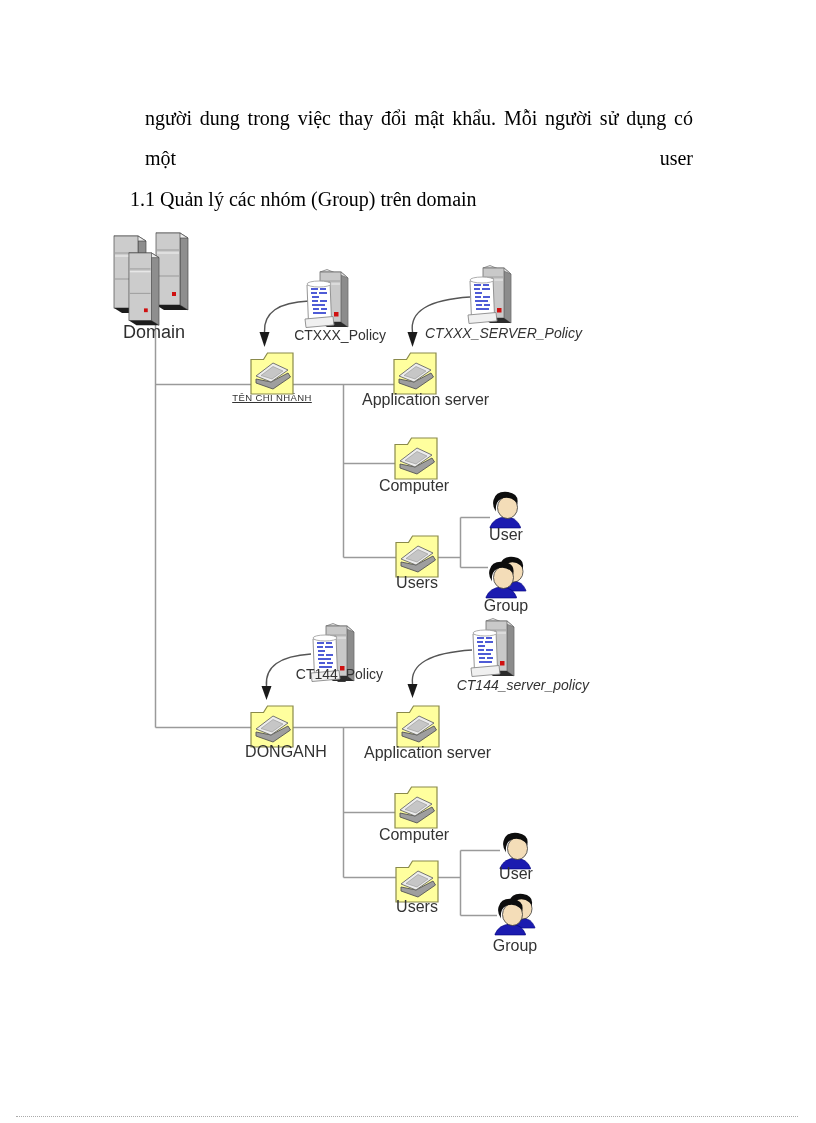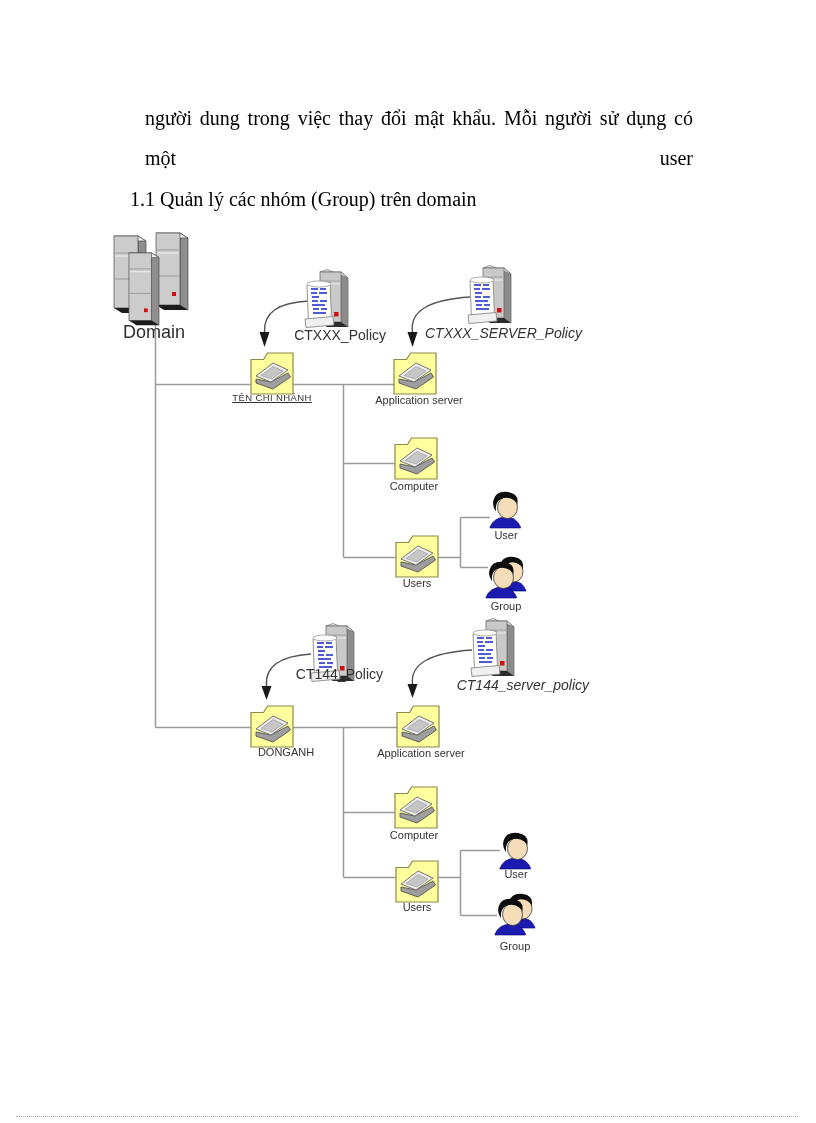--- a/index.html
+++ b/index.html
@@ -4,21 +4,21 @@
 <style>
   html,body{margin:0;padding:0;background:#fff;}
   .page{position:relative;width:816px;height:1123px;background:#ffffff;overflow:hidden;
         font-family:"Liberation Serif","DejaVu Serif",serif;color:#000;}
   .abs{position:absolute;}
   .body-line{font-size:20px;line-height:40px;white-space:nowrap;}
   .body-line.justified{white-space:normal;text-align:justify;text-align-last:justify;}
   .body-line.l2{word-spacing:3px;}
   .heading{font-size:20px;white-space:nowrap;margin-left:12px;}
   .dlabel{position:absolute;font-family:"Liberation Sans","DejaVu Sans",sans-serif;
-          color:#333;font-size:11px;text-align:center;line-height:12px;white-space:nowrap;z-index:3;}
+          color:#333;font-size:16px;text-align:center;line-height:12px;white-space:nowrap;z-index:3;}
   .dlabel.small{font-size:9.5px;letter-spacing:.4px;}
   .dlabel.mid{font-size:14px;text-align:right;}
   .dlabel.big{font-size:18px;color:#2e2e2e;}
   .node{position:absolute;z-index:2;}
   .node svg{display:block;}
   svg.lines{position:absolute;left:0;top:0;z-index:1;}
   .footer-dotted{position:absolute;left:16px;top:1116px;width:782px;height:0;
                  border-top:1px dotted #aaa;z-index:1;}
 </style>
 </head>

